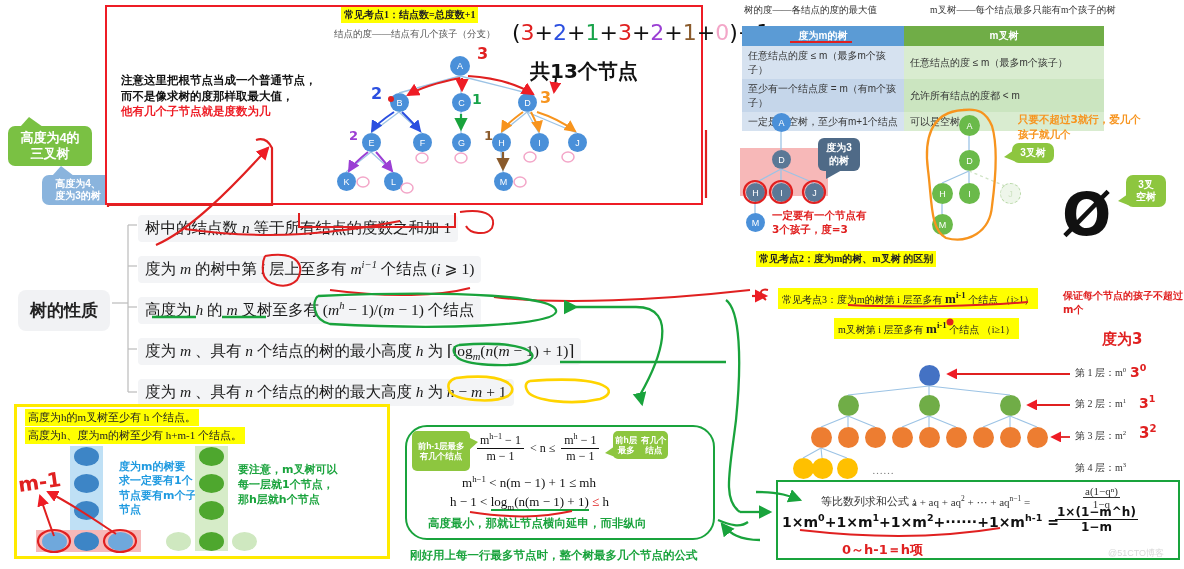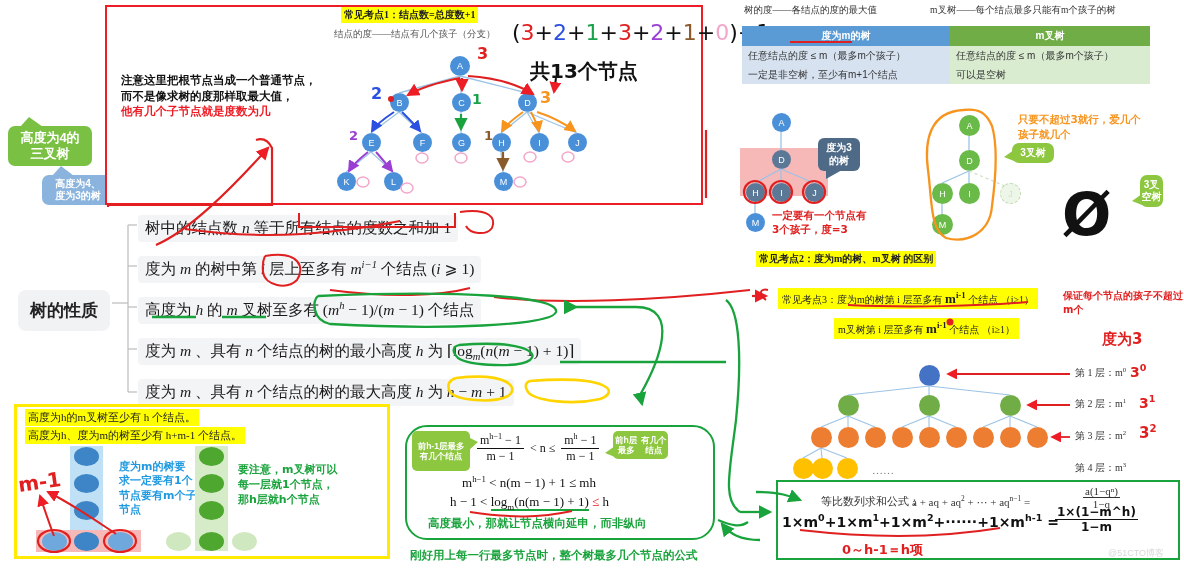--- a/index.html
+++ b/index.html
@@ -169,30 +169,34 @@
   度为 <i>m</i> 、具有 <i>n</i> 个结点的树的最大高度 <i>h</i> 为 <i>n</i> − <i>m</i> + 1
 </div>
 
 <div class="abs serifcn" style="left:744px; top:4px; font-size:9.5px; color:#333;">树的度——各结点的度的最大值</div>
 <div class="abs serifcn" style="left:930px; top:4px; font-size:9.5px; color:#333;">m叉树——每个结点最多只能有m个孩子的树</div>
 
 <div class="abs" style="left:742px; top:26px;">
   <table class="cmp">
     <thead>
       <tr>
-        <th class="th-blue" style="width:208px;">度为m的树</th>
+        <th class="th-blue" style="width:162px;">度为m的树</th>
         <th class="th-green" style="width:200px;">m叉树</th>
       </tr>
     </thead>
     <tbody>
       <tr>
         <td class="td-blue1">任意结点的度 ≤ m（最多m个孩子）</td>
         <td class="td-g1">任意结点的度 ≤ m（最多m个孩子）</td>
       </tr>
       <tr>
+        <td class="td-blue2">至少有一个结点度 = m（有m个孩子）</td>
+        <td class="td-g2">允许所有结点的度都 &lt; m</td>
+      </tr>
+      <tr>
         <td class="td-blue1">一定是非空树，至少有m+1个结点</td>
         <td class="td-g1">可以是空树</td>
       </tr>
     </tbody>
   </table>
 </div>
 
 <div class="abs hl-pink" style="left:740px; top:148px; width:88px; height:48px;"></div>
 
 <div class="node n-blue" style="left:772px; top:113px; width:19px; height:19px;">A</div>
@@ -221,21 +225,21 @@
 
 <div class="abs hand" style="left:1018px; top:112px; font-size:10.5px; line-height:1.4; color:#f7941e;">
   <div>只要不超过3就行，爱几个</div>
   <div>孩子就几个</div>
 </div>
 
 <div class="bubble abs green2 tailLeftG" style="left:1012px; top:143px; width:42px; height:20px; font-size:10px;">3叉树</div>
 
 <div class="abs" style="left:1062px; top:186px; font-size:58px; font-weight:bold; font-family:'DejaVu Sans',sans-serif; color:#111; line-height:1;">Ø</div>
 
-<div class="bubble abs green2 tailLeftG" style="left:1126px; top:175px; width:23px; height:32px; font-size:10px; flex-direction:column;margin-left:14px;">
+<div class="bubble abs green2 tailLeftG" style="left:1126px; top:175px; width:40px; height:32px; font-size:10px; flex-direction:column;">
   <span>3叉</span>
   <span>空树</span>
 </div>
 
 <div class="abs hl-yellow serifcn" style="left:756px; top:251px; padding:1px 3px; font-size:10px; font-weight:bold; color:#222;">常见考点2：度为m的树、m叉树 的区别</div>
 
 <div class="abs hl-yellow serifcn" style="left:778px; top:288px; padding:2px 4px; font-size:10px; color:#222; white-space:nowrap;">
   常见考点3：度为m的树第 i 层至多有 <b style="font-size:13px;">m<sup>i-1</sup></b> 个结点 （i≥1）
 </div>
 <div class="abs hl-yellow serifcn" style="left:834px; top:318px; padding:2px 4px; font-size:10px; color:#222; white-space:nowrap;">

